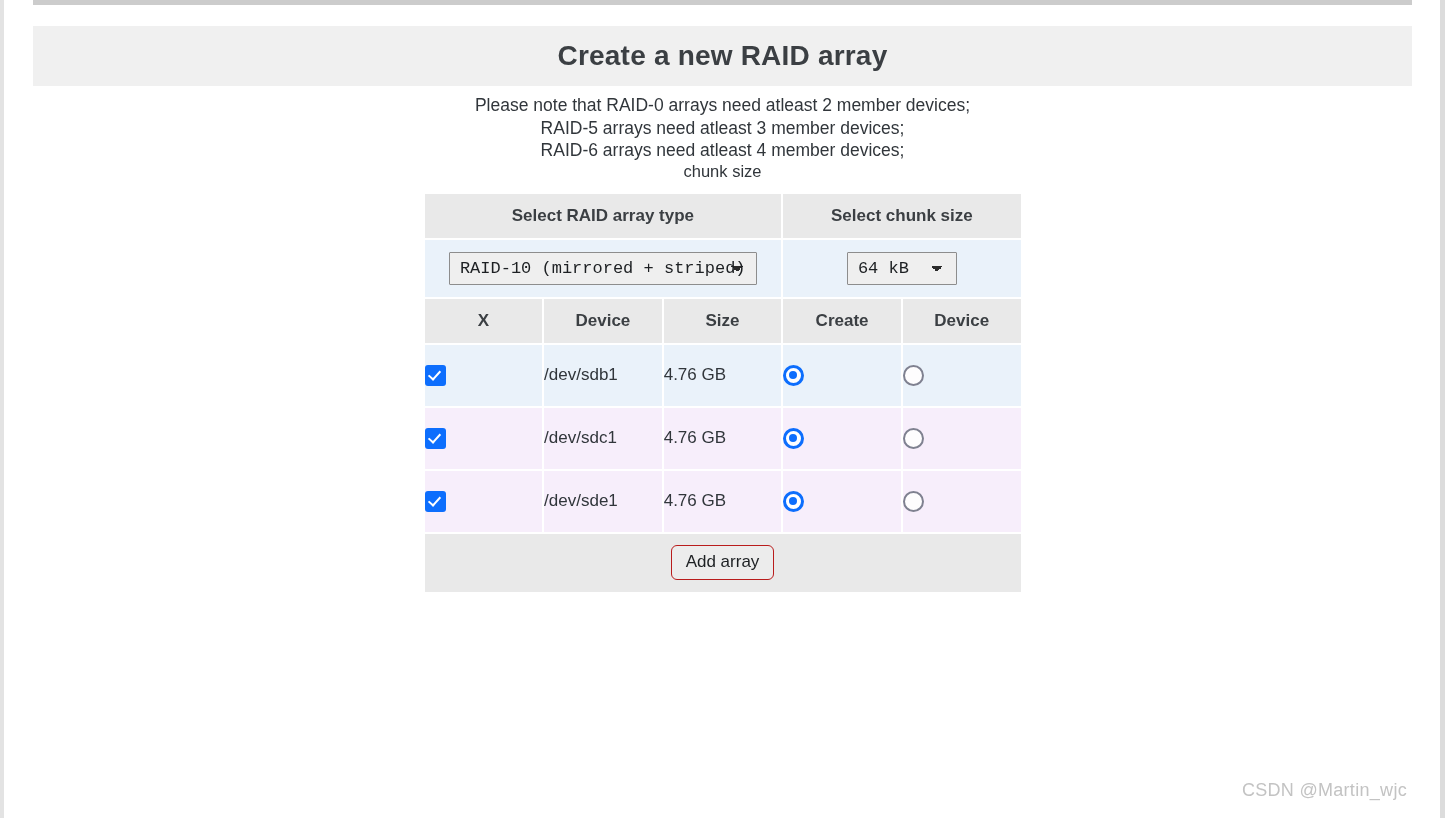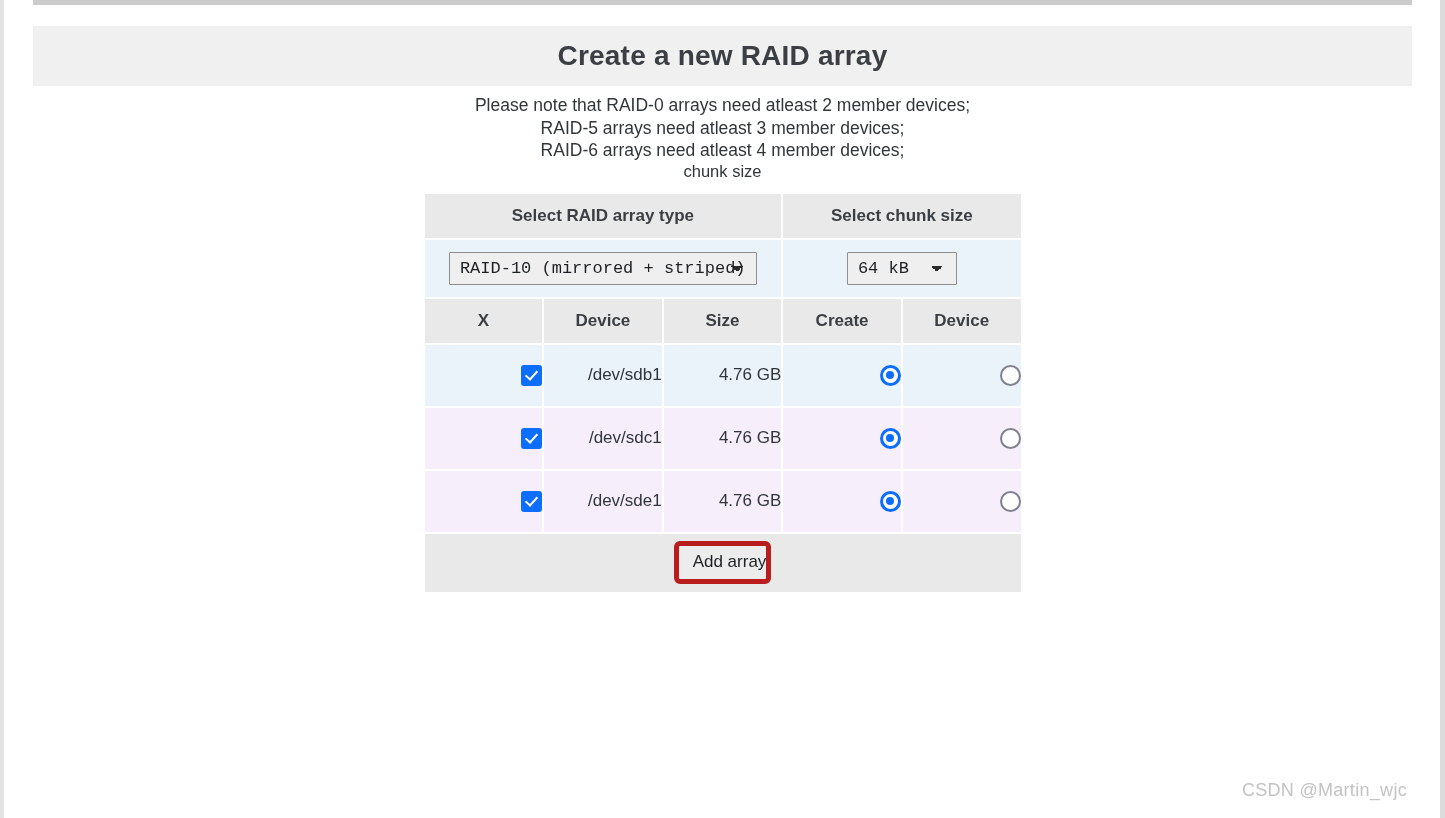--- a/index.html
+++ b/index.html
@@ -110,21 +110,21 @@
     vertical-align: middle;
   }
   .row-blue {
     background: #eaf2fa;
   }
   .row-pink {
     background: #f7eefb;
   }
   .cell {
     height: 61px;
-    text-align: right;
+    text-align: left;
     vertical-align: middle;
     font-size: 17px;
     color: #31363b;
   }
   .cell-x { width: 62px; }
   .cell-device { width: 120px; }
   .cell-size { width: 98px; }
   .cell-member { width: 110px; }
   .cell-spare { width: 200px; }
   .footer-cell {
@@ -154,23 +154,23 @@
     background-repeat: no-repeat;
     outline: none;
   }
   select.raid-type { width: 308px; }
   select.chunk-size { width: 110px; }
   .add-btn {
     font-family: "Liberation Sans", sans-serif;
     font-size: 17px;
     color: #1d2023;
     background: #ececec;
-    border: 5px solid #b91c1c;
+    border: 1px solid #b91c1c;
     border-radius: 6px;
-    padding: 6px 0 7px 14px;
+    padding: 6px 14px 7px 14px;
     cursor: pointer;
   }
   .cb {
     display: inline-block;
     width: 21px;
     height: 21px;
     border-radius: 3px;
     background: #0d6efd;
     position: relative;
     vertical-align: middle;

